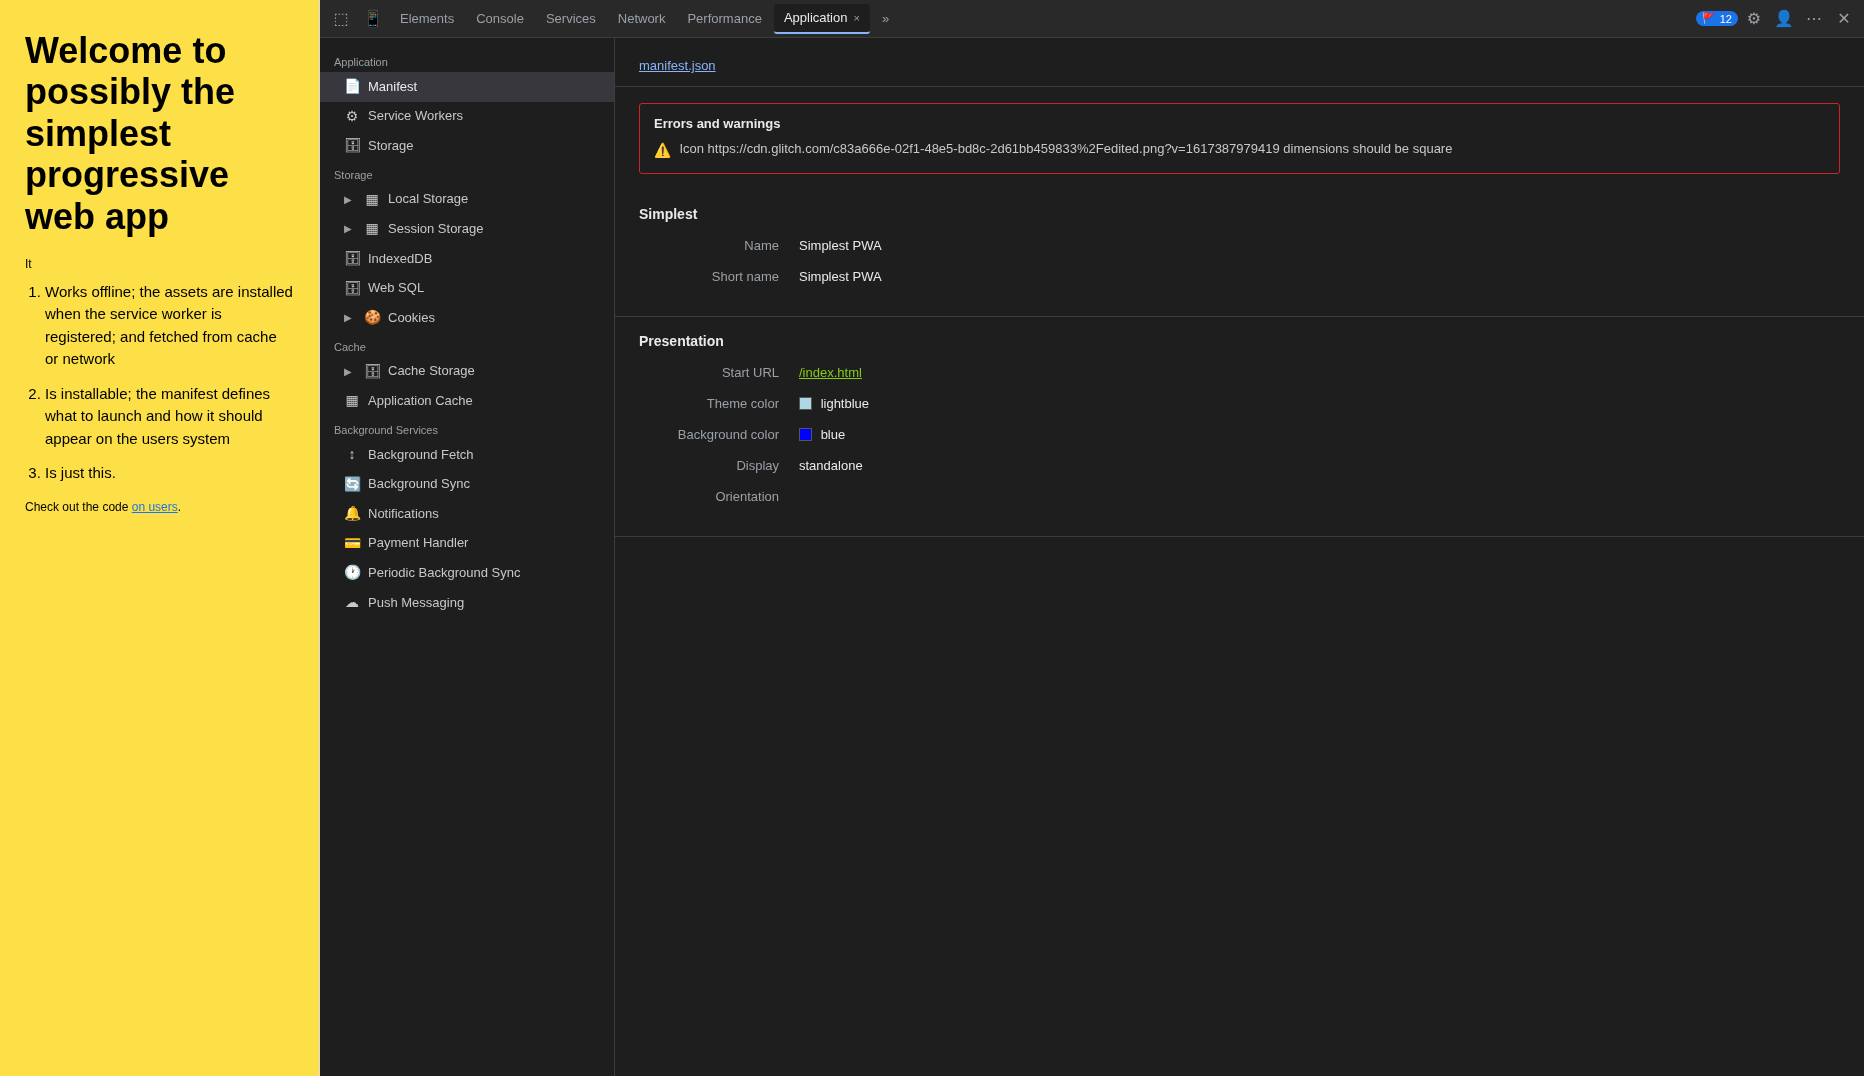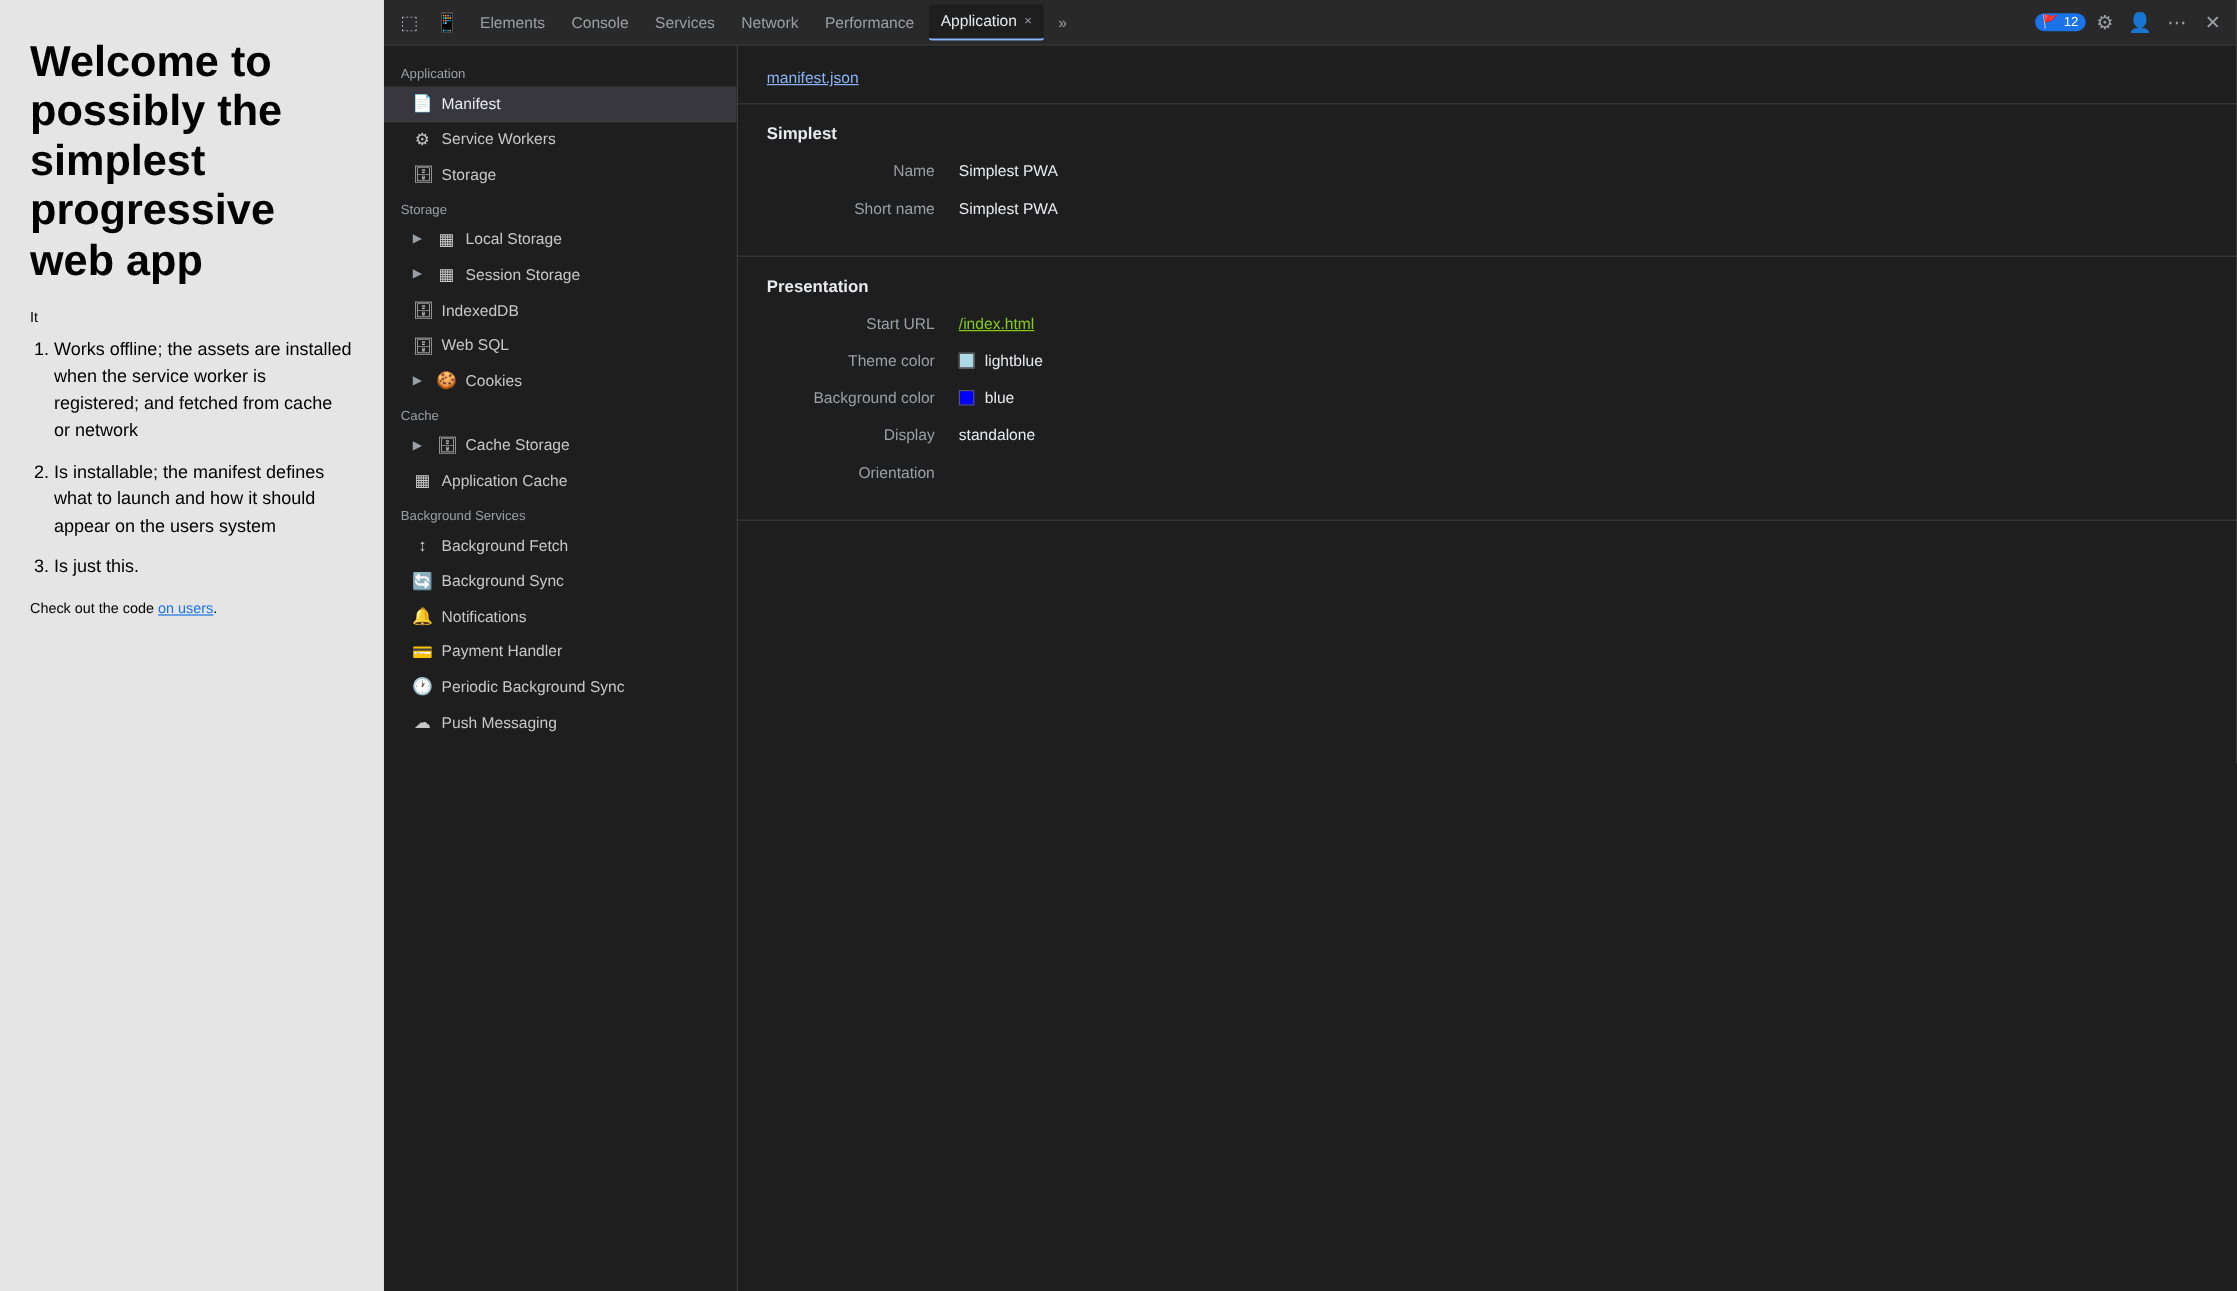--- a/index.html
+++ b/index.html
@@ -10,21 +10,21 @@
       height: 1076px;
       overflow: hidden;
       background: #fff;
     }
 
     
     .webpage-panel {
       width: 320px;
       min-width: 320px;
       padding: 30px 25px;
-      background: #e5e5e5;
+      background: #fde047;
       overflow-y: auto;
       border-right: 1px solid #ddd;
     }
     .webpage-panel h1 {
       font-size: 36px;
       font-weight: 900;
       line-height: 1.15;
       color: #000;
       margin-bottom: 20px;
     }
@@ -388,20 +388,27 @@
         <span>Push Messaging</span>
       </div>
     </div>
 
     <div class="devtools-content">
 
       <div class="content-header">
         <a class="content-link" href="#">manifest.json</a>
       </div>
 
+      <div class="error-box">
+        <div class="error-title">Errors and warnings</div>
+        <div class="error-item">
+          <span class="warning-icon">⚠️</span>
+          <span>Icon https://cdn.glitch.com/c83a666e-02f1-48e5-bd8c-2d61bb459833%2Fedited.png?v=1617387979419 dimensions should be square</span>
+        </div>
+      </div>
 
       <div class="section">
         <div class="section-title">Simplest</div>
         <div class="field-row">
           <div class="field-label">Name</div>
           <div class="field-value">Simplest PWA</div>
         </div>
         <div class="field-row">
           <div class="field-label">Short name</div>
           <div class="field-value">Simplest PWA</div>

